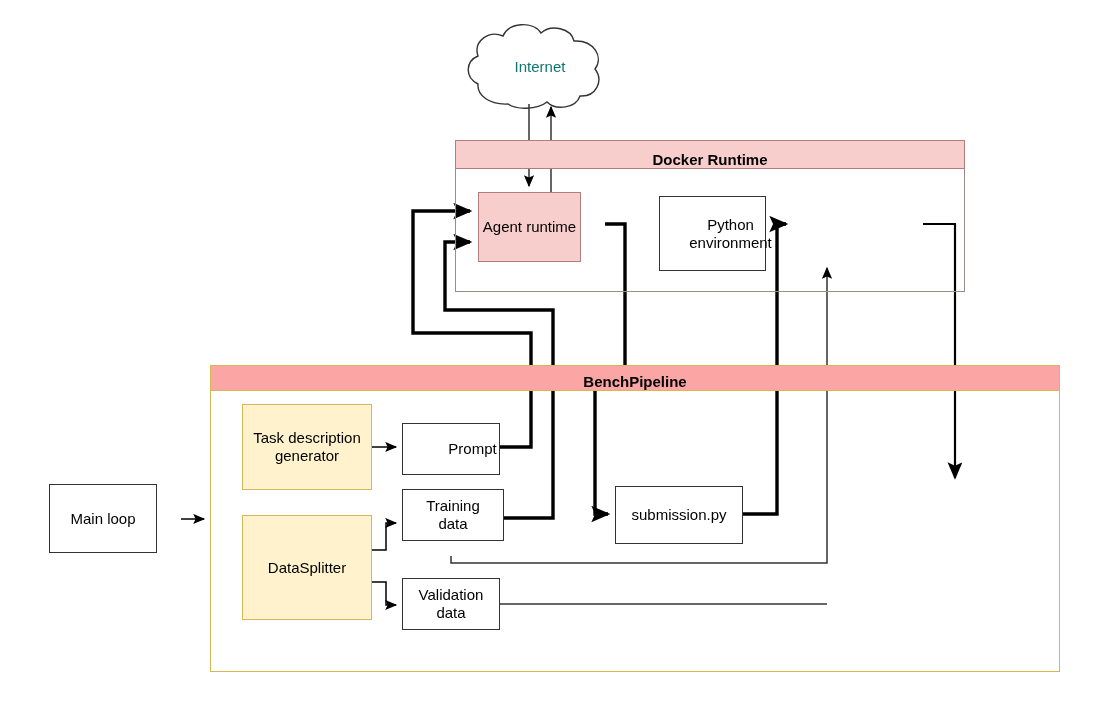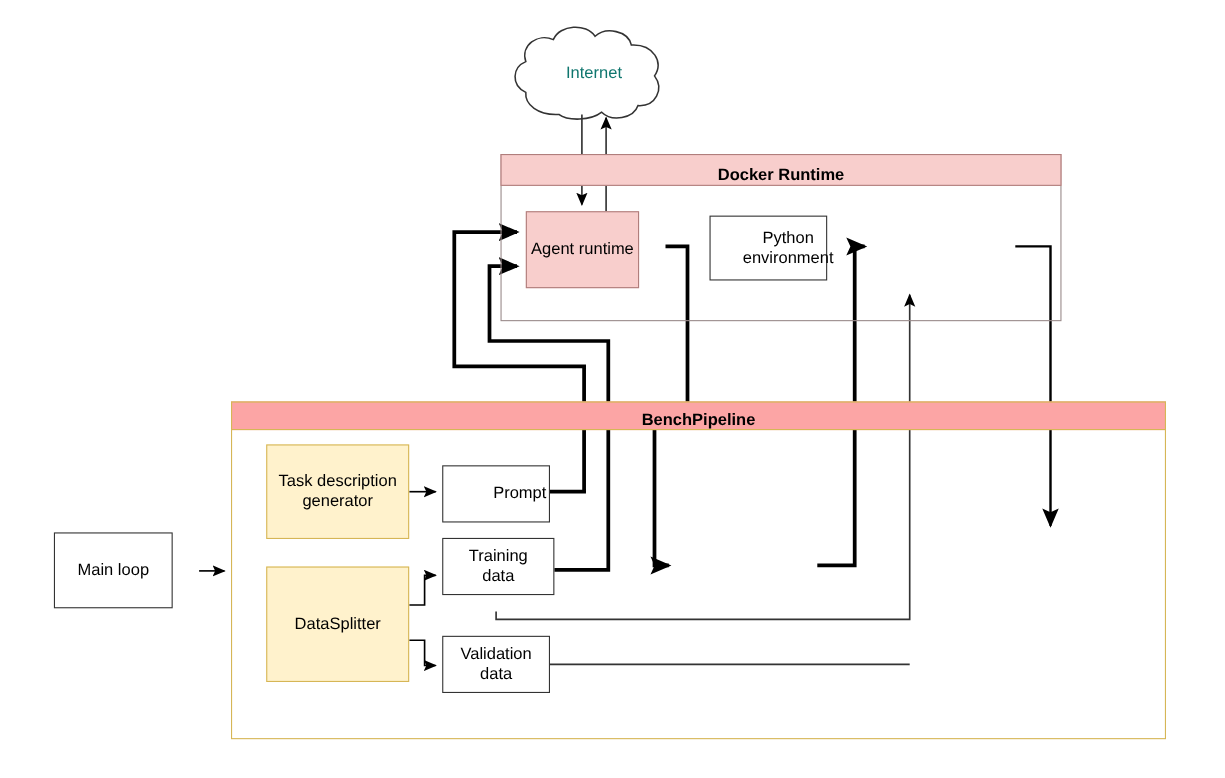--- a/index.html
+++ b/index.html
@@ -153,34 +153,35 @@
   <div class="container-band band-bench" style="left:210px; top:365px; width:850px; height:26px;">
     <span>BenchPipeline</span>
   </div>
 
   <div class="cloud-label">
     <span>Internet</span>
   </div>
 
   <div class="node pink" style="left:478px; top:192px; width:103px; height:70px;">Agent runtime</div>
 
-  <div class="node plain" style="left:645px; top:196px; width:107px; height:59px;padding-left:36px;">Python
+  <div class="node plain" style="left:659px; top:196px; width:107px; height:75px;padding-left:36px;">Python
 environment</div>
 
 
   <div class="node plain" style="left:49px; top:484px; width:108px; height:69px;">Main loop</div>
 
   <div class="node yellow" style="left:242px; top:404px; width:130px; height:86px;">Task description
 generator</div>
 
   <div class="node yellow" style="left:242px; top:515px; width:130px; height:105px;">DataSplitter</div>
 
   <div class="node plain" style="left:402px; top:423px; width:98px; height:52px;padding-left:43px;">Prompt</div>
 
   <div class="node plain" style="left:402px; top:489px; width:102px; height:52px;">Training
 data</div>
 
   <div class="node plain" style="left:402px; top:578px; width:98px; height:52px;">Validation
 data</div>
 
+  <div class="node plain" style="left:615px; top:486px; width:128px; height:58px;">submission.py</div>
 
 
 </div>
 
 </body></html>

